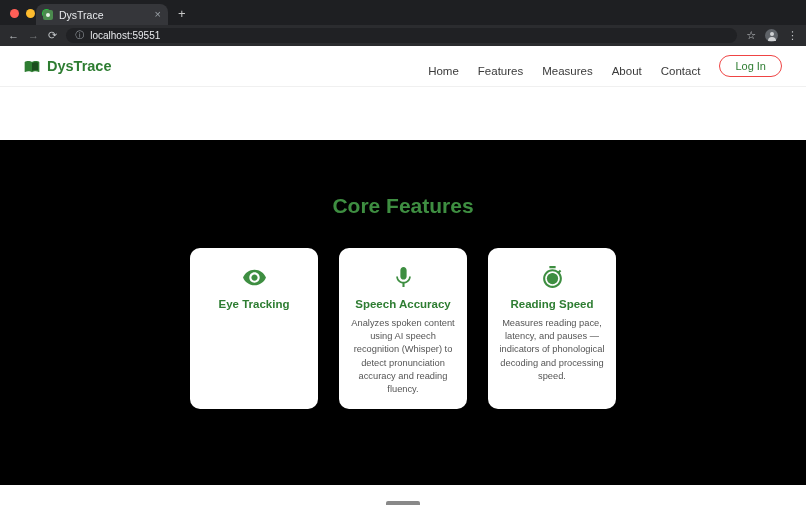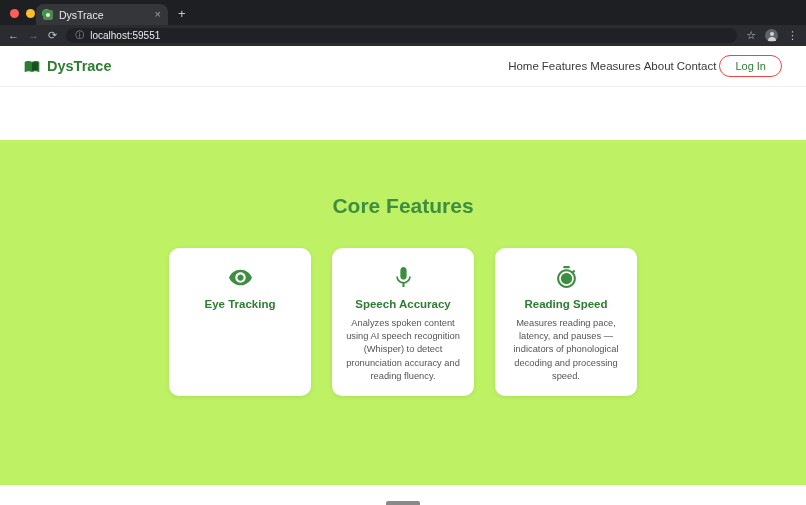--- a/index.html
+++ b/index.html
@@ -40,33 +40,33 @@
   .avatar::after{content:""; position:absolute; left:2.5px; top:7.5px; width:8px;
     height:4px; border-radius:4px 4px 0 0; background:#d0d2d4;}
   .kebab { color:#c3c6c9; font-size:11px; }
 
   
   .page { height:459px; background:#fff; }
   .site-header { height:41px; display:flex; align-items:center; padding:0 24px;
     background:#fff; border-bottom:1px solid #f0f0f0; }
   .brand { display:flex; align-items:center; gap:7px; }
   .brand-name { color:#2e7d32; font-weight:bold; font-size:14.5px; }
-  .main-nav { margin-left:auto; display:flex; align-items:center; gap:3px; }
+  .main-nav { margin-left:auto; display:flex; align-items:flex-end; gap:19px; }
   .nav-link { color:#3a3a3a; font-size:11.5px; cursor:default; }
   .login-btn { border:1px solid #ef4444; color:#2e7d32; background:#fff;
     border-radius:13px; padding:4px 15px; font-size:11px;
     font-family:"Liberation Sans", sans-serif; }
 
   .gap-white { height:53px; background:#fff; }
 
-  .features { height:345px; background:#bef264; text-align:center; }
+  .features { height:345px; background:#000000; text-align:center; }
   .features h2 { padding-top:54px; font-size:21px; font-weight:bold;
     color:#3e8e41; }
   .cards { margin-top:30px; display:flex; justify-content:center; gap:21px; }
-  .card { width:142px; min-height:148px; background:#fff; border-radius:10px;
+  .card { width:128px; min-height:148px; background:#fff; border-radius:10px;
     box-shadow:0 1px 5px rgba(0,0,0,0.09); padding:15px 11px 13px; }
   .card .icon { height:28px; display:flex; justify-content:center;
     align-items:center; }
   .card .icon svg { width:25px; height:25px; fill:#3e8e41; }
   .card h3 { margin-top:7px; font-size:11.5px; color:#2e7d32; font-weight:bold; }
   .card p { margin-top:7px; font-size:9.3px; color:#555; line-height:1.42; }
 
   .bottom-white { height:20px; background:#fff; position:relative; }
   .partial-heading { position:absolute; left:50%; bottom:0; transform:translateX(-50%);
     width:34px; height:4px; border-radius:2px 2px 0 0; background:#4a4a4a;

